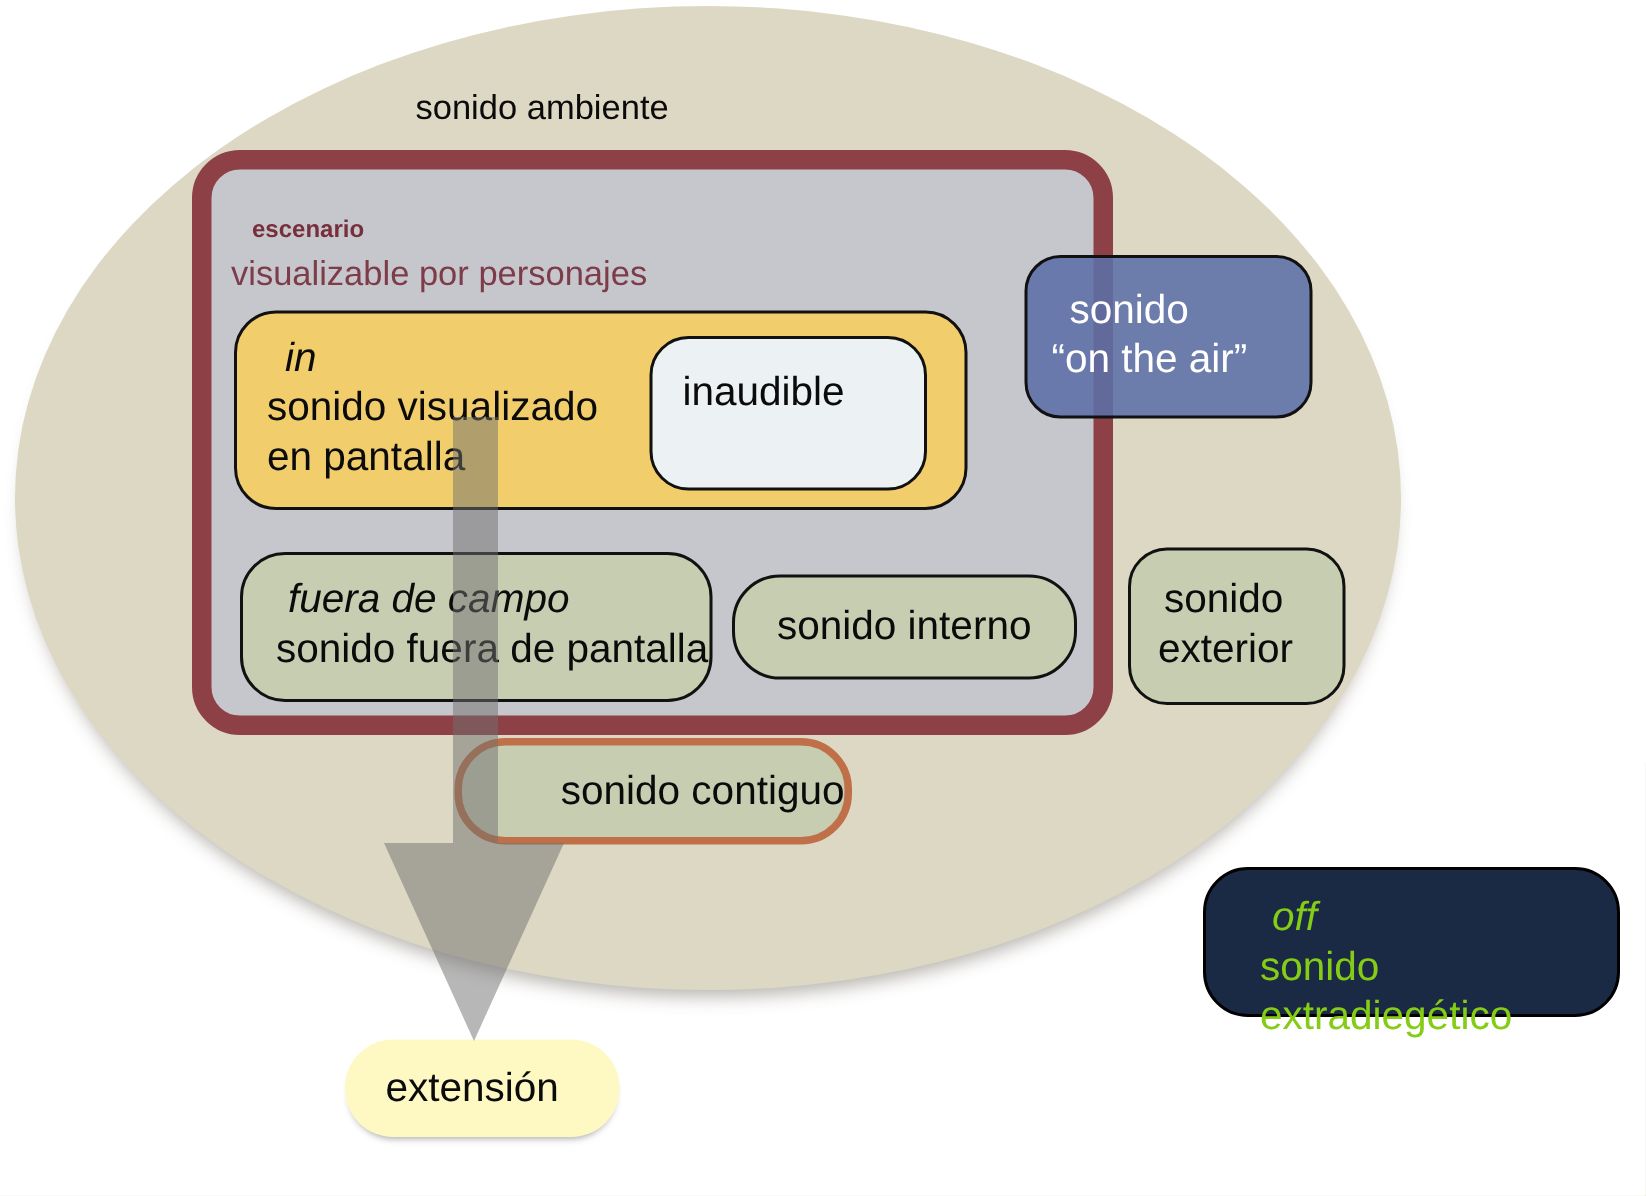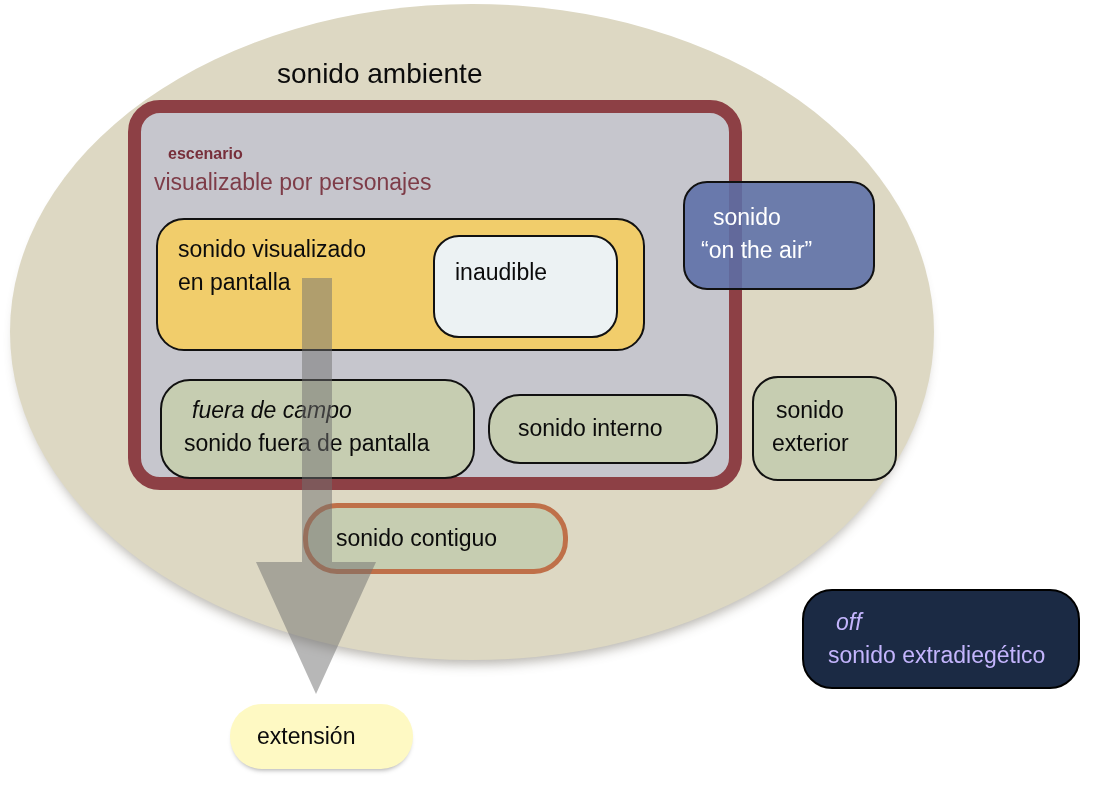--- a/index.html
+++ b/index.html
@@ -6,41 +6,41 @@
   .canvas{
     position:relative;width:1097px;height:797px;overflow:hidden;background:#ffffff;
     font-family:"Liberation Sans","DejaVu Sans",sans-serif;color:#0b0b0b;
   }
   .abs{position:absolute;box-sizing:border-box;}
   
   .ellipse{
     left:10px;top:4px;width:924px;height:656px;border-radius:50%;
     background:#ddd8c3;box-shadow:0 10px 12px -6px rgba(90,85,70,.45);
   }
-  .ambient-label{left:277px;top:58px;font-size:28px;}
+  .ambient-label{left:277px;top:58px;font-size:23px;}
   
   .escenario{
     left:128px;top:100px;width:614px;height:390px;border-radius:32px;
     border:13px solid #8d4045;background:#c6c6cd;
   }
   .esc-title{position:absolute;left:13px;top:26px;font-size:23px;line-height:29px;color:#7e3c48;}
   .esc-title .t1{display:block;font-weight:bold;font-size:16px;color:#772f3b;padding-left:14px;}
   
-  .node{border:2.5px solid #111;font-size:23px;line-height:33px;margin-top:11px;}
+  .node{border:2.5px solid #111;font-size:27px;line-height:33px;}
   .green{background:#c6cdb1;}
   .yellow{left:156px;top:207px;width:489px;height:133px;border-radius:28px;background:#f1cd6b;padding:13px 0 0 20px;}
   .accion{left:433px;top:224px;width:185px;height:103px;border-radius:26px;background:#ecf2f3;padding:19px 0 0 20px;}
   .onair{left:683px;top:170px;width:192px;height:109px;border-radius:24px;background:rgba(92,110,167,.88);color:#ffffff;padding:18px 0 0 16px;}
   .fuera{left:160px;top:368px;width:315px;height:100px;border-radius:30px;padding:13px 0 0 22px;}
   .interno{left:488px;top:383px;width:230px;height:70px;border-radius:32px;padding-left:28px;line-height:64px;}
   .exterior{left:752px;top:365px;width:145px;height:105px;border-radius:26px;padding:16px 0 0 18px;}
-  .contiguo{left:303px;top:492px;width:265px;height:71px;border-radius:34px;border:5px solid #bf7049;padding-left:28px;line-height:60px;}
+  .contiguo{left:303px;top:492px;width:265px;height:71px;border-radius:34px;border:5px solid #bf7049;padding-left:28px;line-height:60px;text-align:right;}
   .distante{left:337px;top:573px;width:261px;height:72px;border-radius:34px;padding-left:25px;line-height:66px;}
   .extension{left:230px;top:693px;width:183px;height:65px;border-radius:32px;background:#fef9c3;border:none;padding-left:27px;line-height:64px;box-shadow:0 4px 5px -3px rgba(0,0,0,.35);}
-  .offbox{left:802px;top:578px;width:278px;height:100px;border-radius:30px;background:#1b2a44;border-color:#000;color:#c4b5fd;padding:15px 0 0 24px;}
+  .offbox{left:802px;top:578px;width:278px;height:100px;border-radius:30px;background:#1b2a44;border-color:#000;color:#84cc16;padding:15px 0 0 36px;}
   .it{font-style:italic;}
   .ind8{padding-left:8px;}
   .ind12{padding-left:12px;}
   .ind4{padding-left:4px;}
   .line{display:block;}
   .arrow-svg{left:0;top:0;width:1097px;height:797px;pointer-events:none;}
 </style>
 </head>
 <body>
 
@@ -51,20 +51,21 @@
   <div class="abs ambient-label">sonido ambiente</div>
 
   <div class="abs escenario">
     <div class="esc-title">
       <span class="t1">escenario</span>
       <span class="line">visualizable por personajes</span>
     </div>
   </div>
 
   <div class="abs node yellow">
+    <span class="line it ind12">in</span>
     <span class="line">sonido visualizado</span>
     <span class="line">en pantalla</span>
   </div>
 
   <div class="abs node accion">
     <span class="line">inaudible</span>
   </div>
 
   <div class="abs node onair">
     <span class="line ind12">sonido</span>

